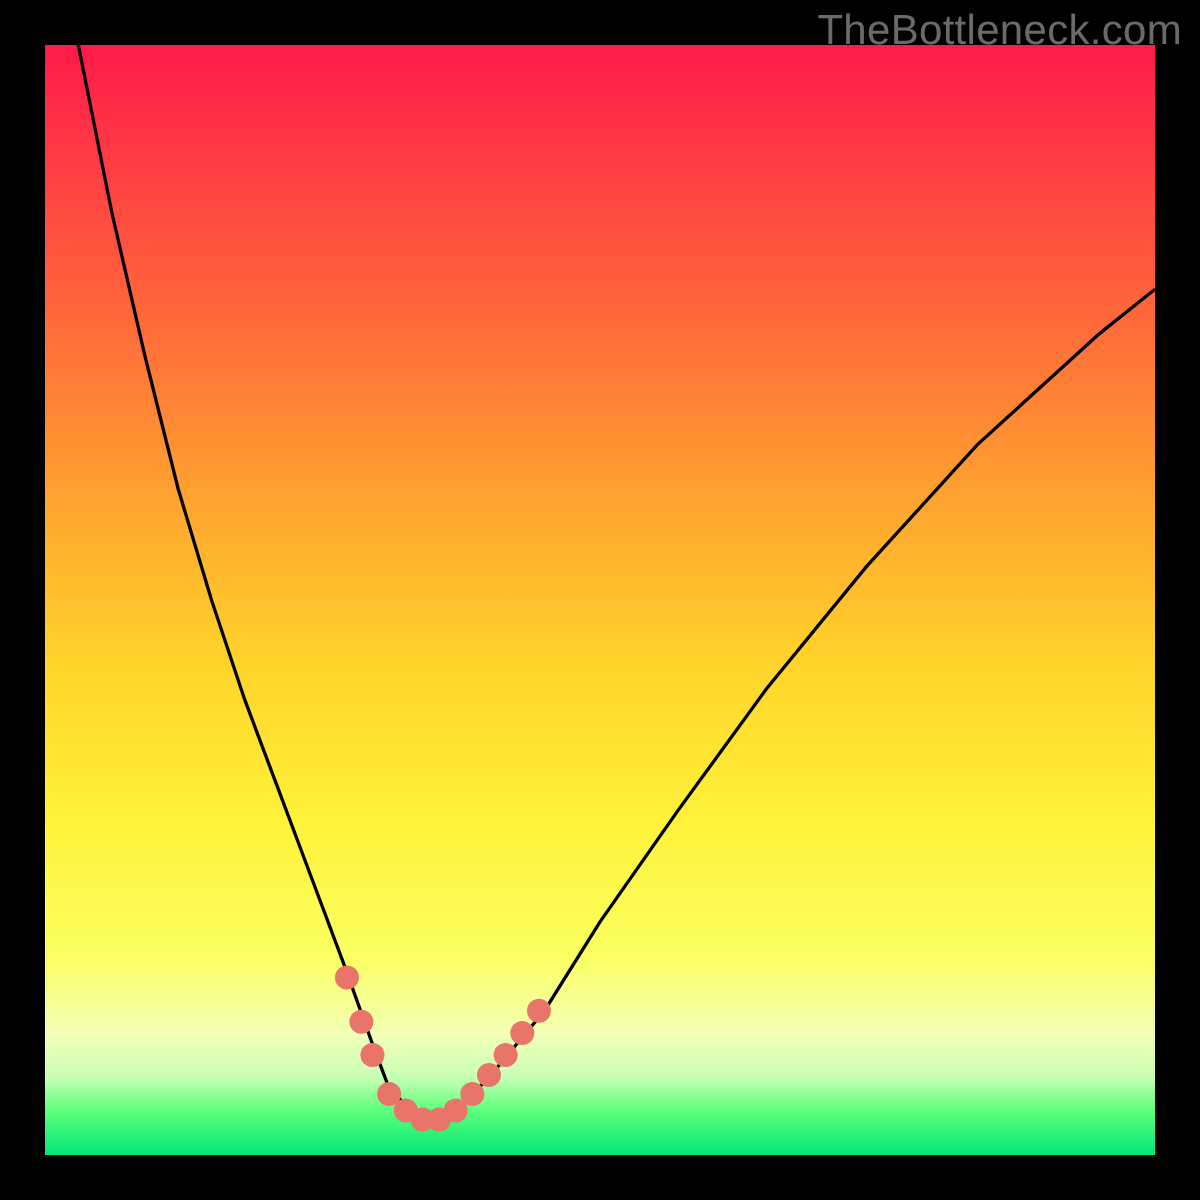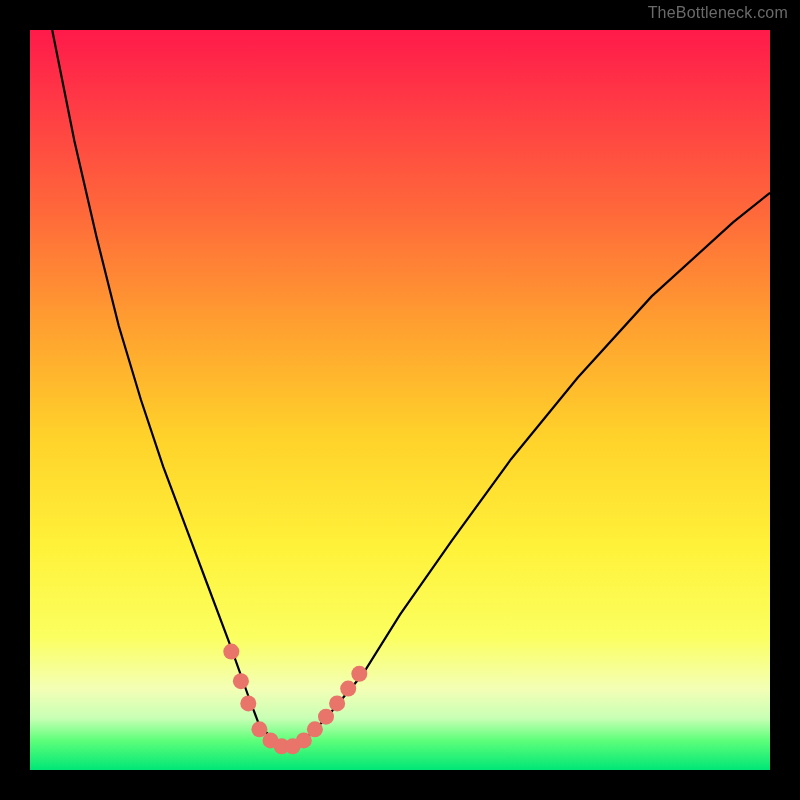--- a/index.html
+++ b/index.html
@@ -45,21 +45,21 @@
     top: 0;
     width: 740px;
     height: 740px;
     pointer-events: none;
   }
   .watermark {
     position: absolute;
     top: 4px;
     right: 12px;
     color: #6a6a6a;
-    font-size: 16px;
+    font-size: 28px;
     font-weight: 500;
     letter-spacing: 0.2px;
     user-select: none;
   }
 </style>
 </head>
 <body>
 
 <div class="outer">
   <div class="watermark">TheBottleneck.com</div>

